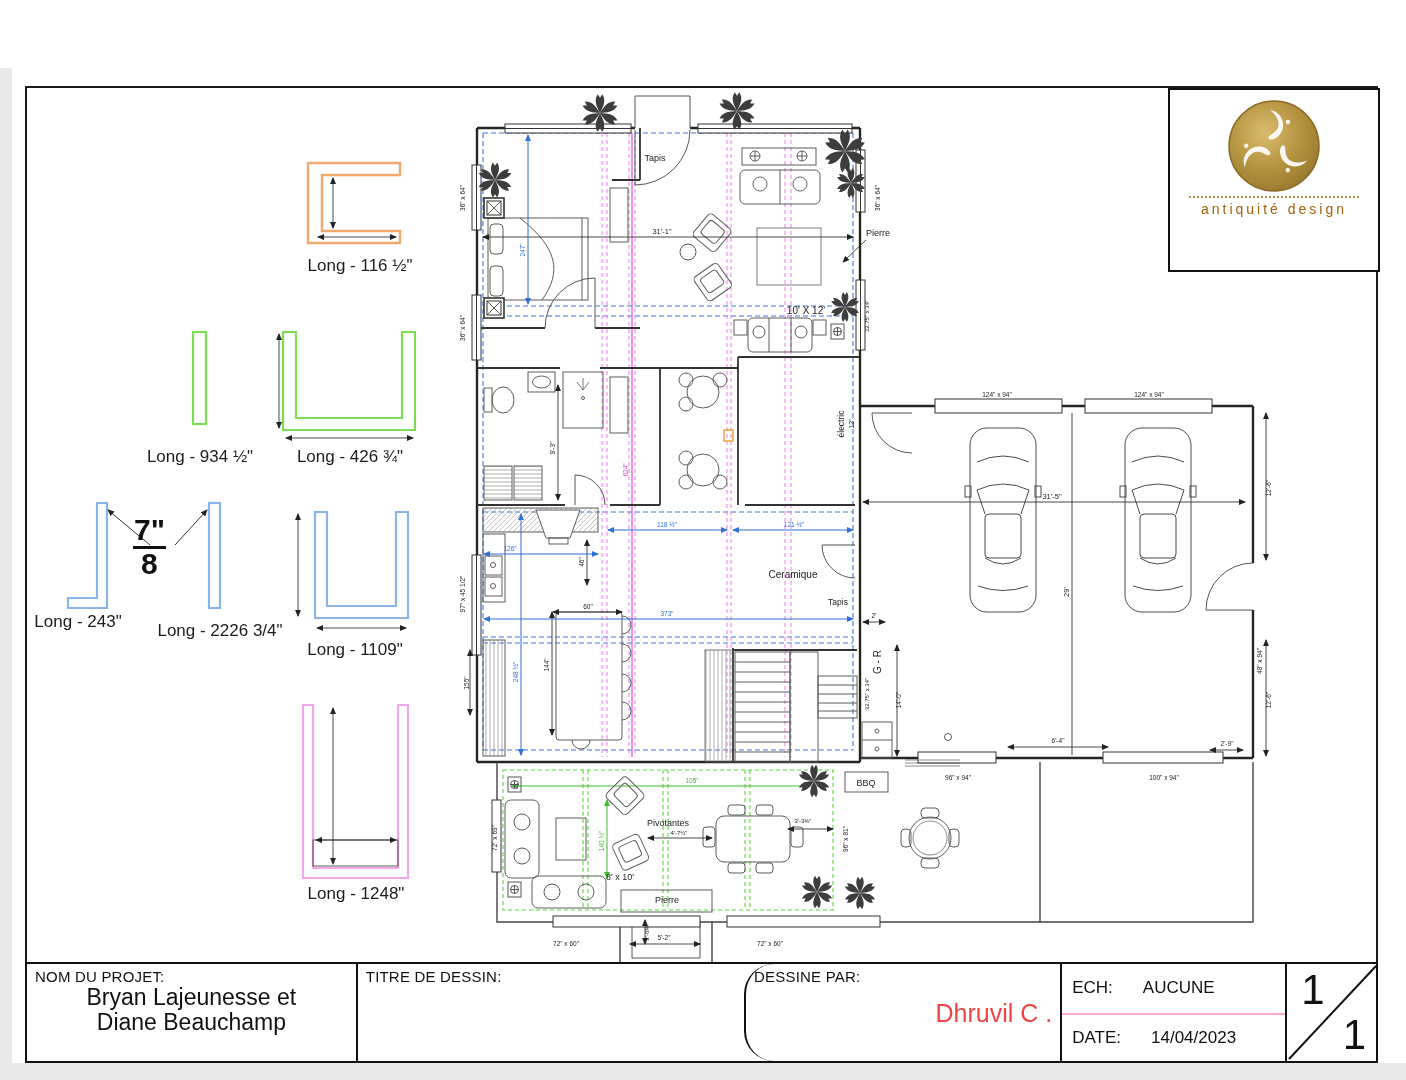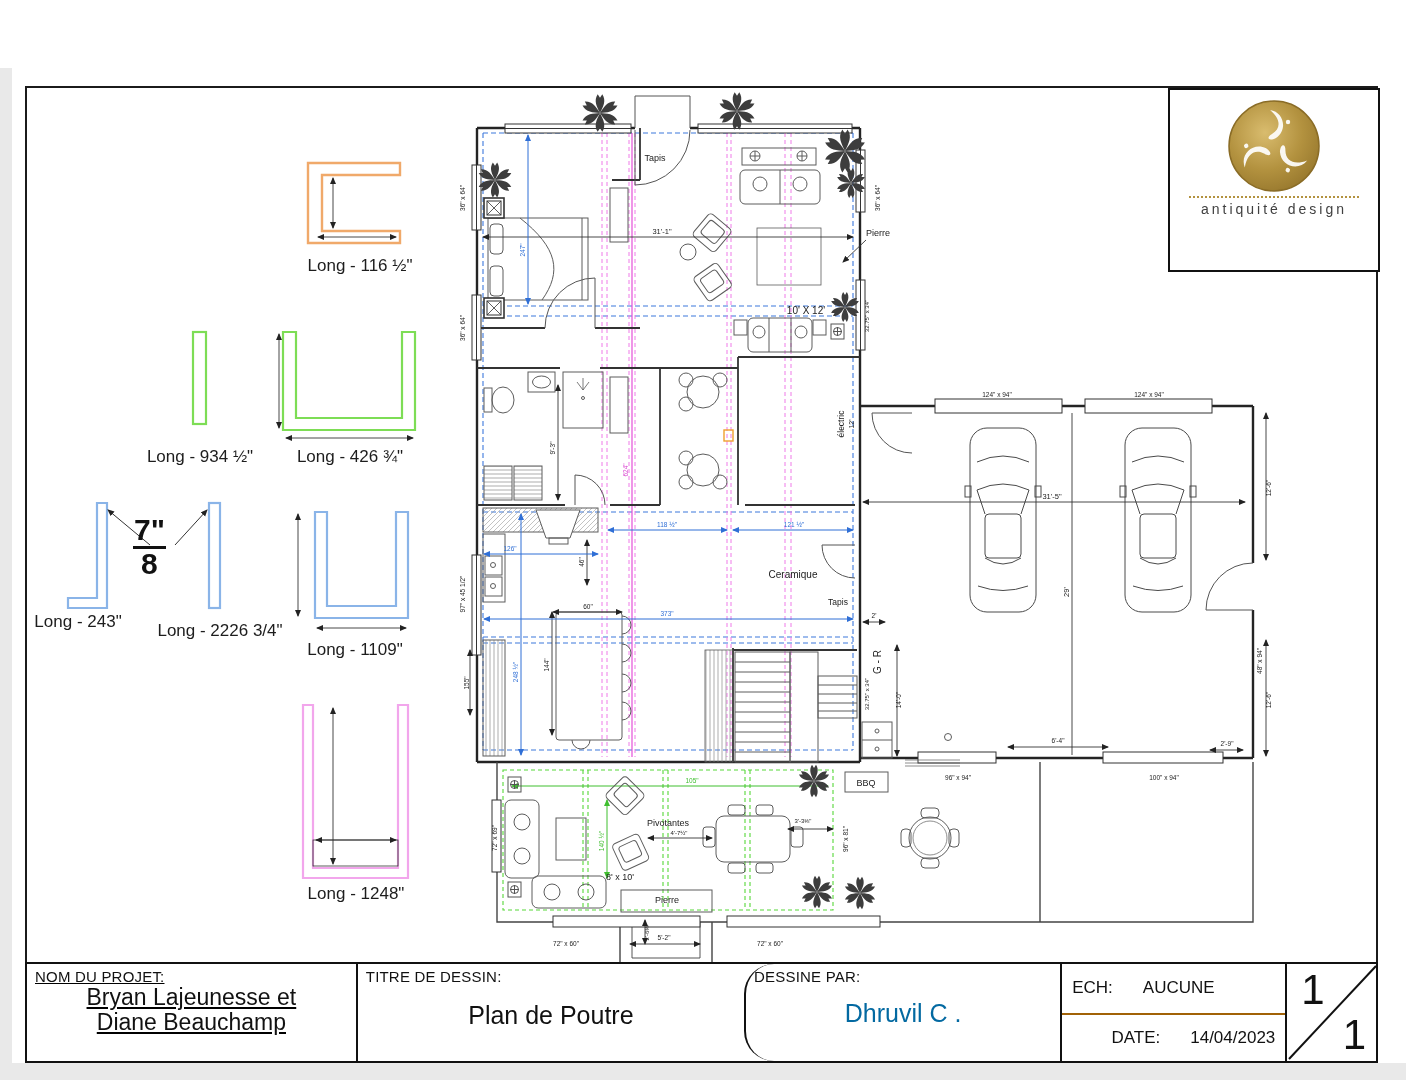--- a/index.html
+++ b/index.html
@@ -7,38 +7,38 @@
        font-family:"Liberation Sans",sans-serif;overflow:hidden;}
   .gray-left{position:absolute;left:0;top:68px;width:12px;bottom:0;background:#e9e9e9;}
   .gray-bottom{position:absolute;left:0;right:0;bottom:0;height:17px;background:#e9e9e9;}
   .sheet{position:absolute;left:25px;top:86px;width:1353px;height:977px;
          border:2px solid #1b1b1b;background:#fff;box-sizing:border-box;}
   
   .titleblock{position:absolute;left:25px;top:962px;width:1353px;height:101px;
               display:flex;background:#fff;border:2px solid #111;box-sizing:border-box;z-index:5;}
   .tb-cell{position:relative;box-sizing:border-box;border-left:2px solid #111;padding:4px 8px;}
   .tb-cell:first-child{border-left:none;}
-  .tb-c1{width:337px;text-decoration:underline;} .tb-c2{width:398px;} .tb-c3{width:324px;border-radius:30px;} .tb-c4{width:231px;padding:0;}
+  .tb-c1{width:337px;} .tb-c2{width:398px;} .tb-c3{width:324px;border-radius:30px;} .tb-c4{width:231px;padding:0;}
   .tb-c5{width:93px;padding:0;}
   .tb-label{font-size:15px;color:#111;letter-spacing:0.2px;}
   .tb-name{font-size:23px;text-align:center;line-height:1.08;margin-top:0;color:#111;}
   .tb-title{font-size:25px;text-align:center;margin-top:16px;color:#111;}
-  .tb-author{font-size:25px;text-align:center;margin-top:14px;color:#0369a1;}
+  .tb-author{font-size:25px;text-align:right;margin-top:14px;color:#ef4444;}
   .tb-row{height:50%;box-sizing:border-box;display:flex;align-items:center;padding:0 10px;font-size:17px;color:#111;}
-  .tb-row + .tb-row{border-top:2px solid #a16207;justify-content:flex-end;}
+  .tb-row + .tb-row{border-top:2px solid #f9a8d4;}
   .tb-row .v{margin-left:30px;}
   .pg-num{position:absolute;font-size:42px;color:#111;}
   .pg-1{left:14px;top:2px;} .pg-2{right:10px;bottom:2px;}
   
   .logobox{position:absolute;left:1168px;top:88px;width:212px;height:184px;
            border:2px solid #111;box-sizing:border-box;background:#fff;text-align:center;z-index:4;}
   .brand{font-family:"DejaVu Serif",serif;font-style:italic;font-size:33px;color:#a8873a;
          margin-top:2px;letter-spacing:1px;}
   .dotline{width:170px;margin:2px auto 3px auto;border-top:2px dotted #b3923f;}
-  .tagline{font-size:14px;color:#404040;letter-spacing:3px;}
+  .tagline{font-size:14px;color:#a16207;letter-spacing:3px;}
   
   .leg-label{position:absolute;transform:translateX(-50%);font-size:17px;color:#1d1d1d;white-space:nowrap;}
   .big-frac{position:absolute;left:133px;top:515px;font-size:30px;color:#111;line-height:1;
             text-align:center;font-weight:bold;}
   .big-frac .fn{display:block;border-bottom:3px solid #111;padding:0 1px 1px 1px;}
   svg{position:absolute;}
   svg text{font-family:"Liberation Sans",sans-serif;}
 </style>
 </head>
 <body>
@@ -551,21 +551,20 @@
 <div class="titleblock">
   <div class="tb-cell tb-c1">
     <div class="tb-label">NOM DU PROJET:</div>
     <div class="tb-name">
       <div>Bryan Lajeunesse et</div>
       <div>Diane Beauchamp</div>
     </div>
   </div>
   <div class="tb-cell tb-c2">
     <div class="tb-label">TITRE DE DESSIN:</div>
-    <div class="tb-title">Plan de Poutre</div>
   </div>
   <div class="tb-cell tb-c3">
     <div class="tb-label">DESSINE PAR:</div>
     <div class="tb-author">Dhruvil C .</div>
   </div>
   <div class="tb-cell tb-c4">
     <div class="tb-row">
       <span>ECH:</span>
       <span class="v">AUCUNE</span>
     </div>

